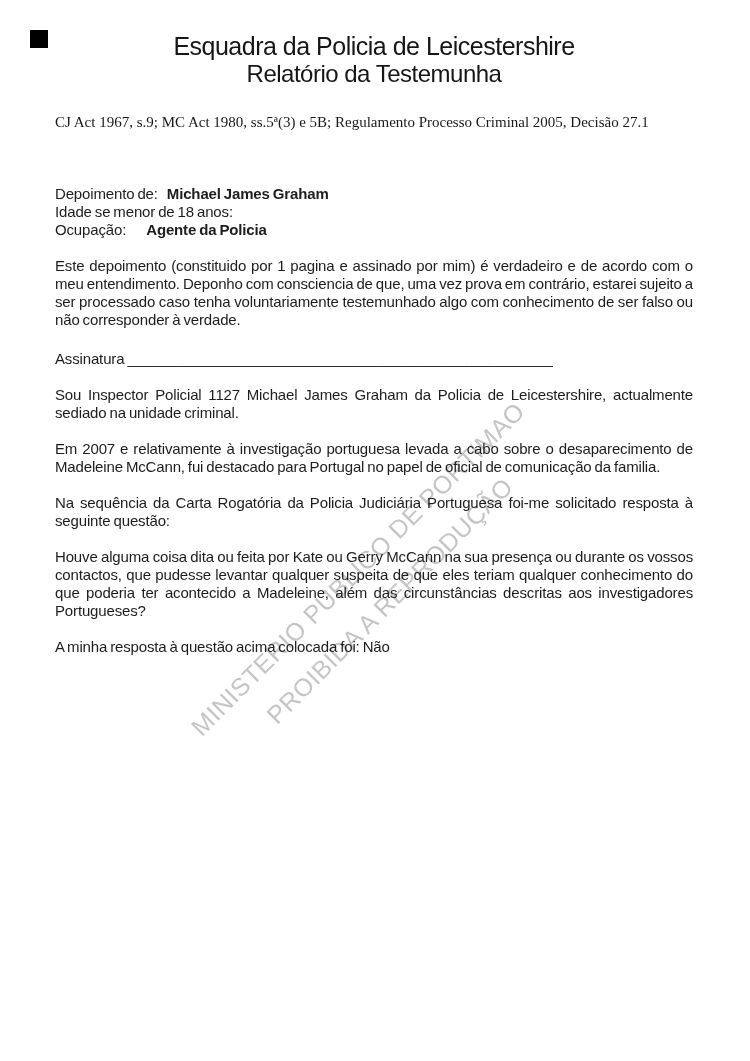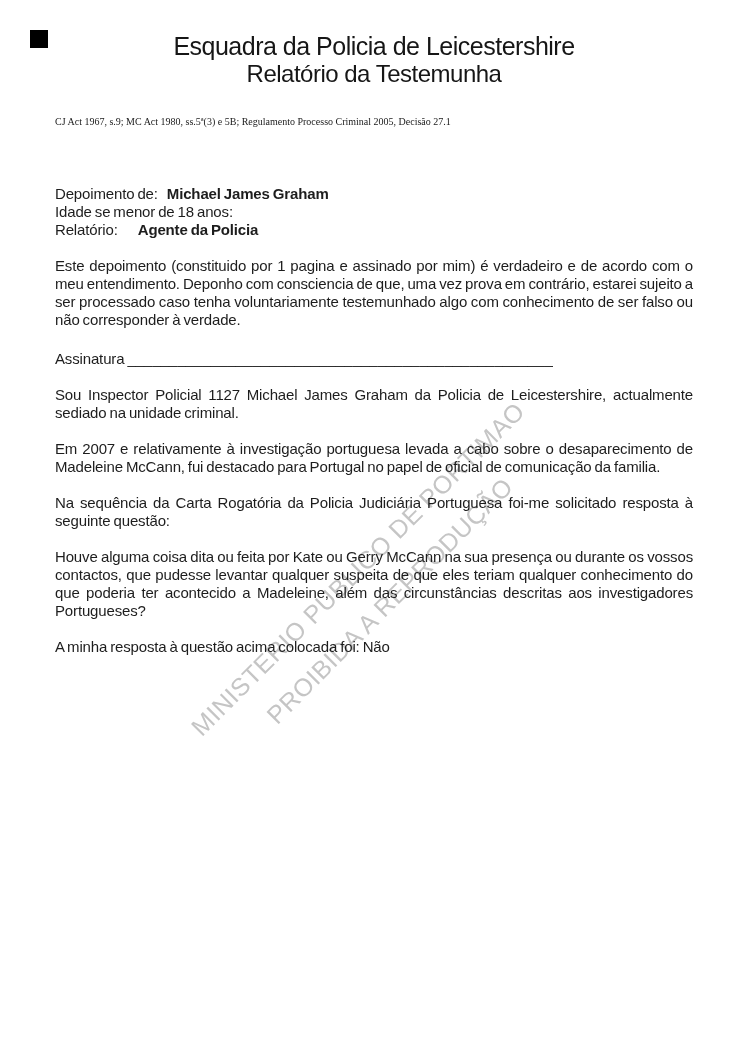--- a/index.html
+++ b/index.html
@@ -54,21 +54,21 @@
   .subtitle {
     font-size: 24px;
     line-height: 24px;
     letter-spacing: -0.5px;
     font-weight: 400;
     margin: 1px 0 0 0;
   }
   .act-line {
     margin-top: 27px;
     font-family: "Liberation Serif", serif;
-    font-size: 10px;
+    font-size: 15px;
     line-height: 18px;
     color: #1a1a1a;
     white-space: nowrap;
   }
   .body-text {
     font-size: 15px;
     line-height: 18px;
     letter-spacing: -0.15px;
     word-spacing: -1px;
   }
@@ -105,21 +105,21 @@
     </header>
 
     <div class="act-line">CJ Act 1967, s.9; MC Act 1980, ss.5ª(3) e 5B; Regulamento Processo Criminal 2005, Decisão 27.1</div>
 
     <div class="meta body-text">
       <div class="meta-line">
         <span>Depoimento de:</span><span class="meta-name">Michael James Graham</span>
       </div>
       <div class="meta-line">Idade se menor de 18 anos:</div>
       <div class="meta-line">
-        <span>Relatório:</span><span class="meta-value">Agente da Policia</span>
+        <span>Ocupação:</span><span class="meta-value">Agente da Policia</span>
       </div>
     </div>
 
     <p class="para body-text">Este depoimento (constituido por 1 pagina e assinado por mim) é verdadeiro e de acordo com o meu entendimento. Deponho com consciencia de que, uma vez prova em contrário, estarei sujeito a ser processado caso tenha voluntariamente testemunhado algo com conhecimento de ser falso ou não corresponder à verdade.</p>
 
     <div class="date-sig body-text">
       <div>
         <span>Assinatura</span>
         <span class="sig-line">___________________________________________________</span>
       </div>

